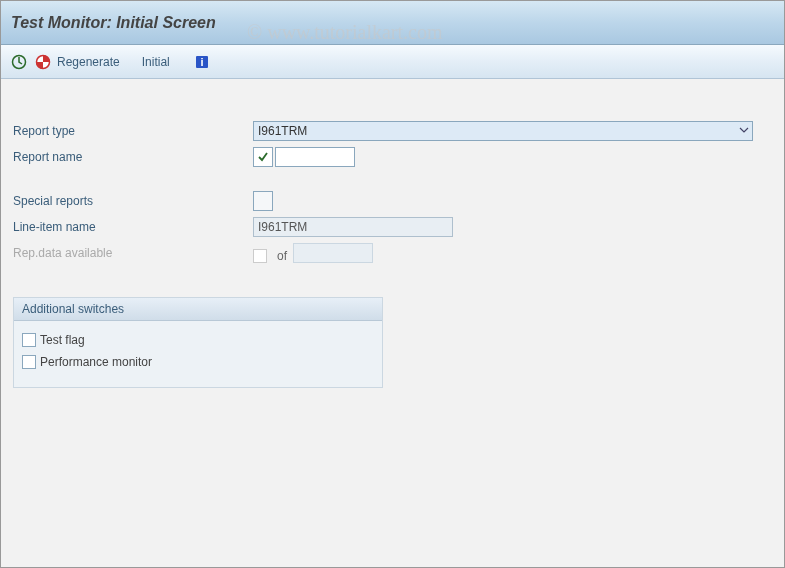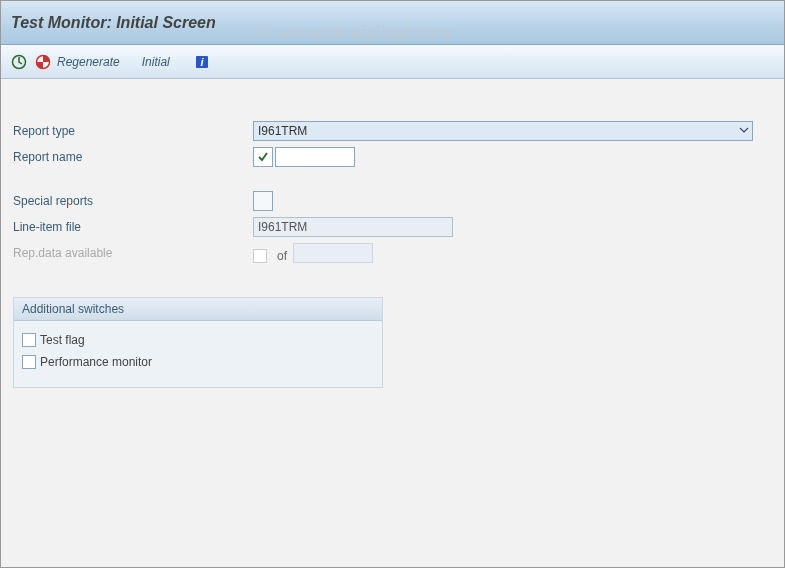--- a/index.html
+++ b/index.html
@@ -29,38 +29,37 @@
     }
     .toolbar {
       background: linear-gradient(to bottom, #f5fafe 0%, #e4eef7 50%, #d6e5f1 100%);
       height: 34px;
       border-bottom: 1px solid #b0c4d6;
       display: flex;
       align-items: center;
       padding-left: 8px;
       gap: 4px;
       position: relative;
-      font-style: italic;
     }
     .toolbar .btn-icon {
       width: 20px;
       height: 20px;
       display: inline-flex;
       align-items: center;
       justify-content: center;
       cursor: pointer;
     }
     .toolbar-label {
       color: #3a5d7a;
       margin-right: 18px;
       cursor: pointer;
     }
     .watermark {
       position: absolute;
-      left: 255px;
+      left: 246px;
       top: 20px;
       font-size: 20px;
       color: rgba(200,200,200,0.6);
       font-family: Georgia, serif;
       pointer-events: none;
     }
     .content {
       padding: 40px 12px 12px 12px;
       background: #f2f2f2;
     }
@@ -223,21 +222,21 @@
   </div>
 
   <div class="spacer"></div>
 
   <div class="form-row">
     <div class="form-label">Special reports</div>
     <span class="small-check-box" style="background:#f5f7f9"></span>
   </div>
 
   <div class="form-row">
-    <div class="form-label">Line-item file</div>
+    <div class="form-label">Line-item name</div>
     <input class="text-input ro" style="width: 200px;" readonly="" value="I961TRM">
   </div>
 
   <div class="form-row">
     <div class="form-label disabled">Rep.data available</div>
     <div style="display:flex;align-items:flex-end;">
       <span class="checkbox" style="border-color:#ccc"></span>
       <span class="of-text">of</span>
       <span class="ro-small"></span>
     </div>

